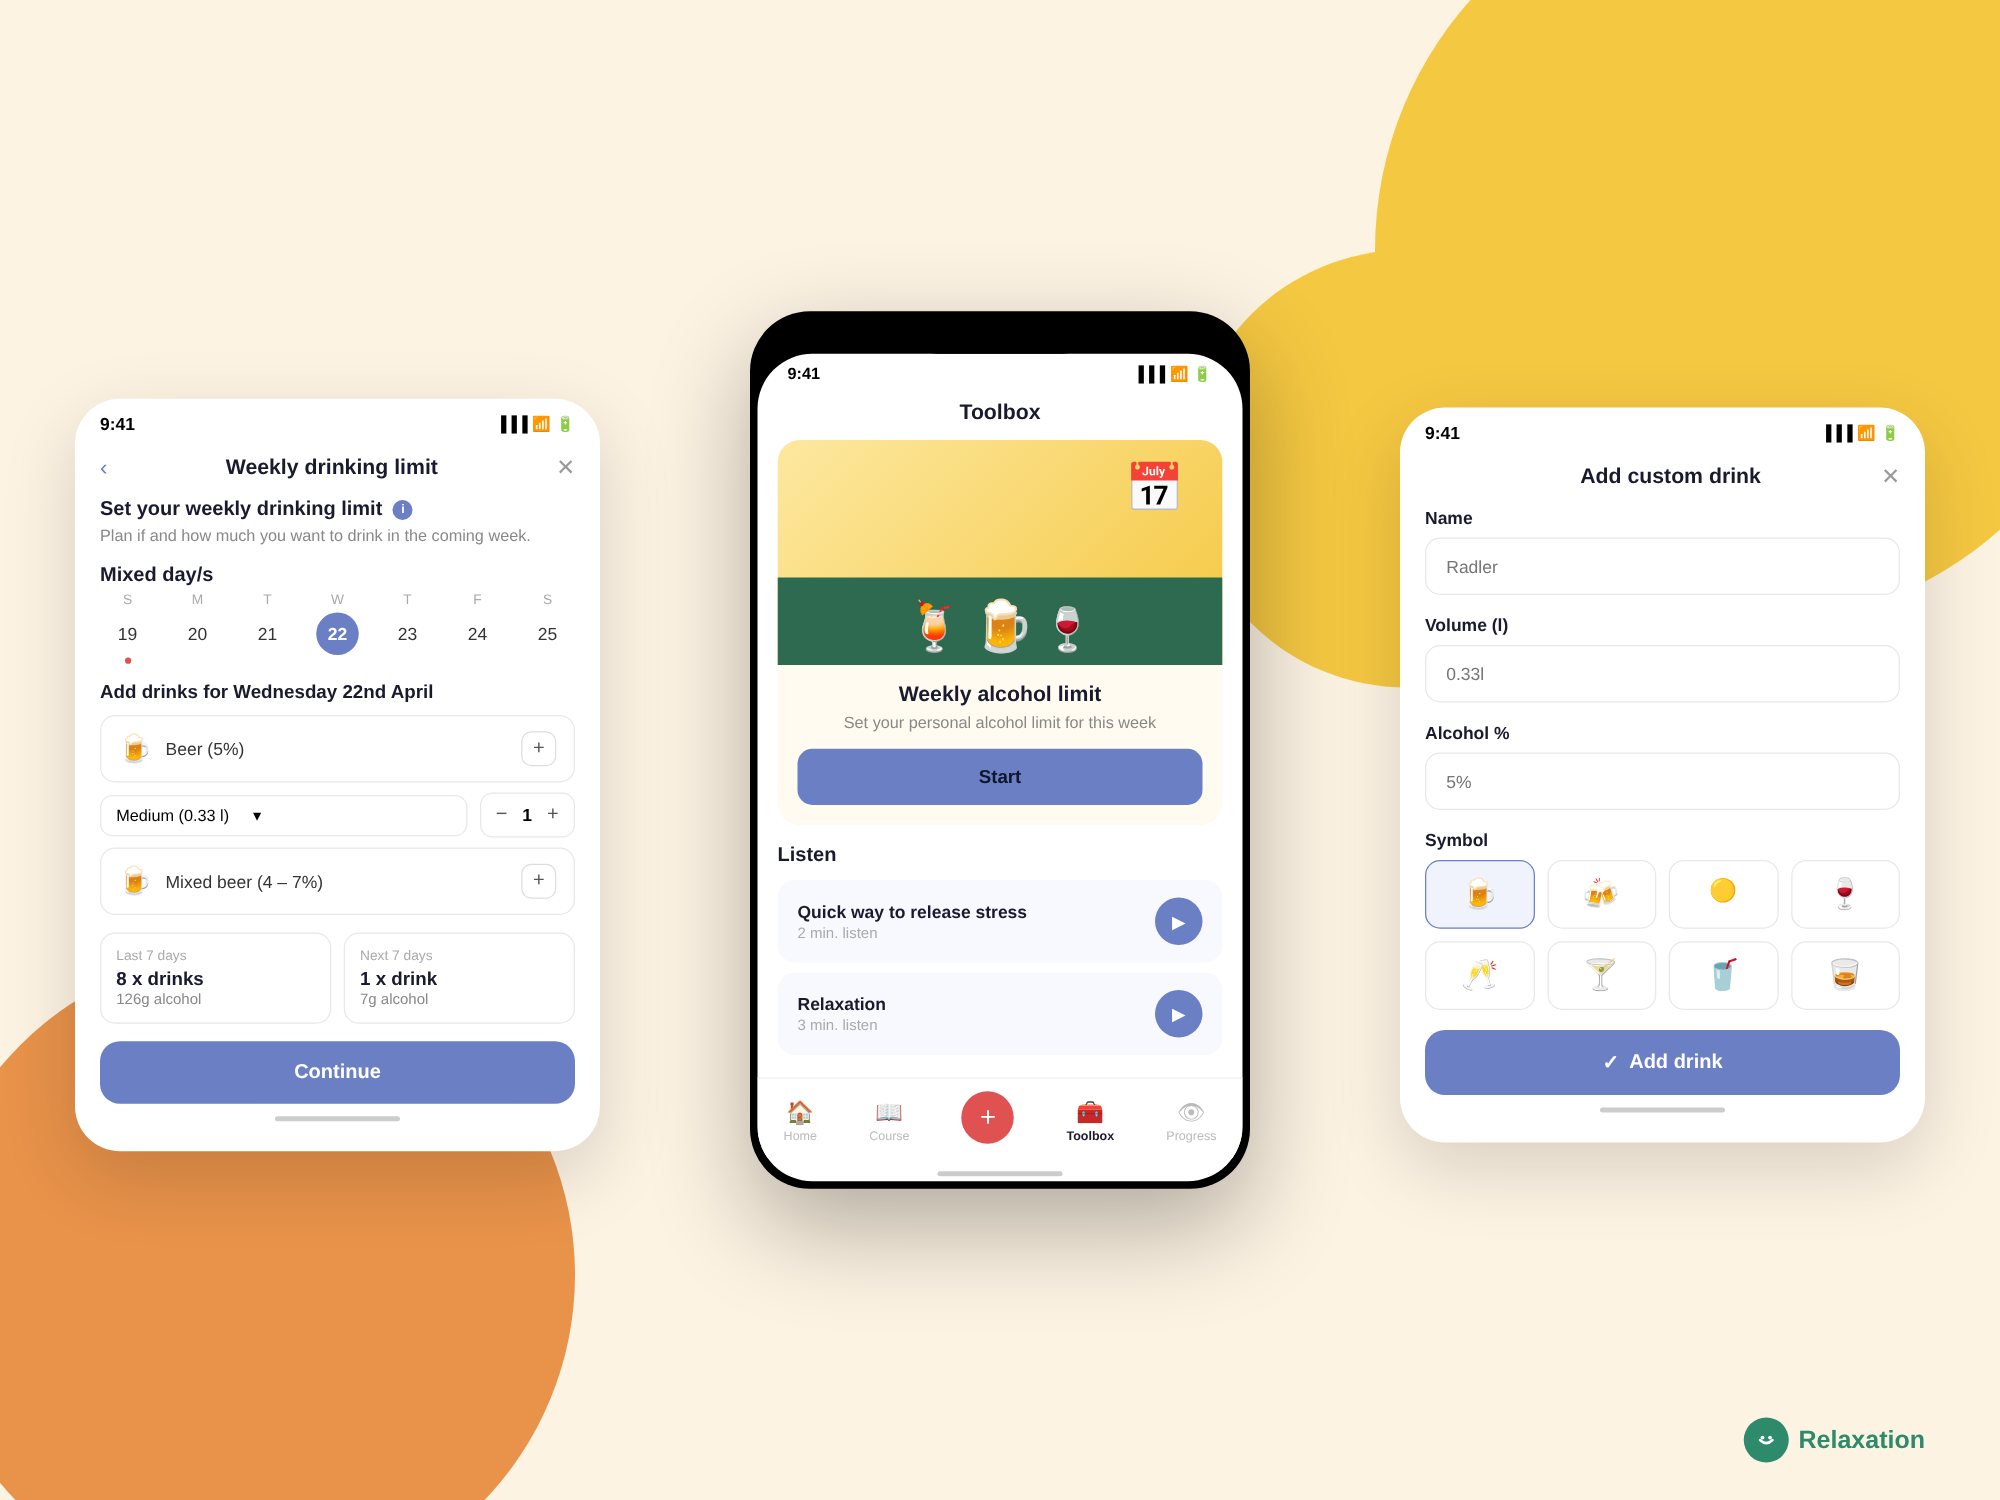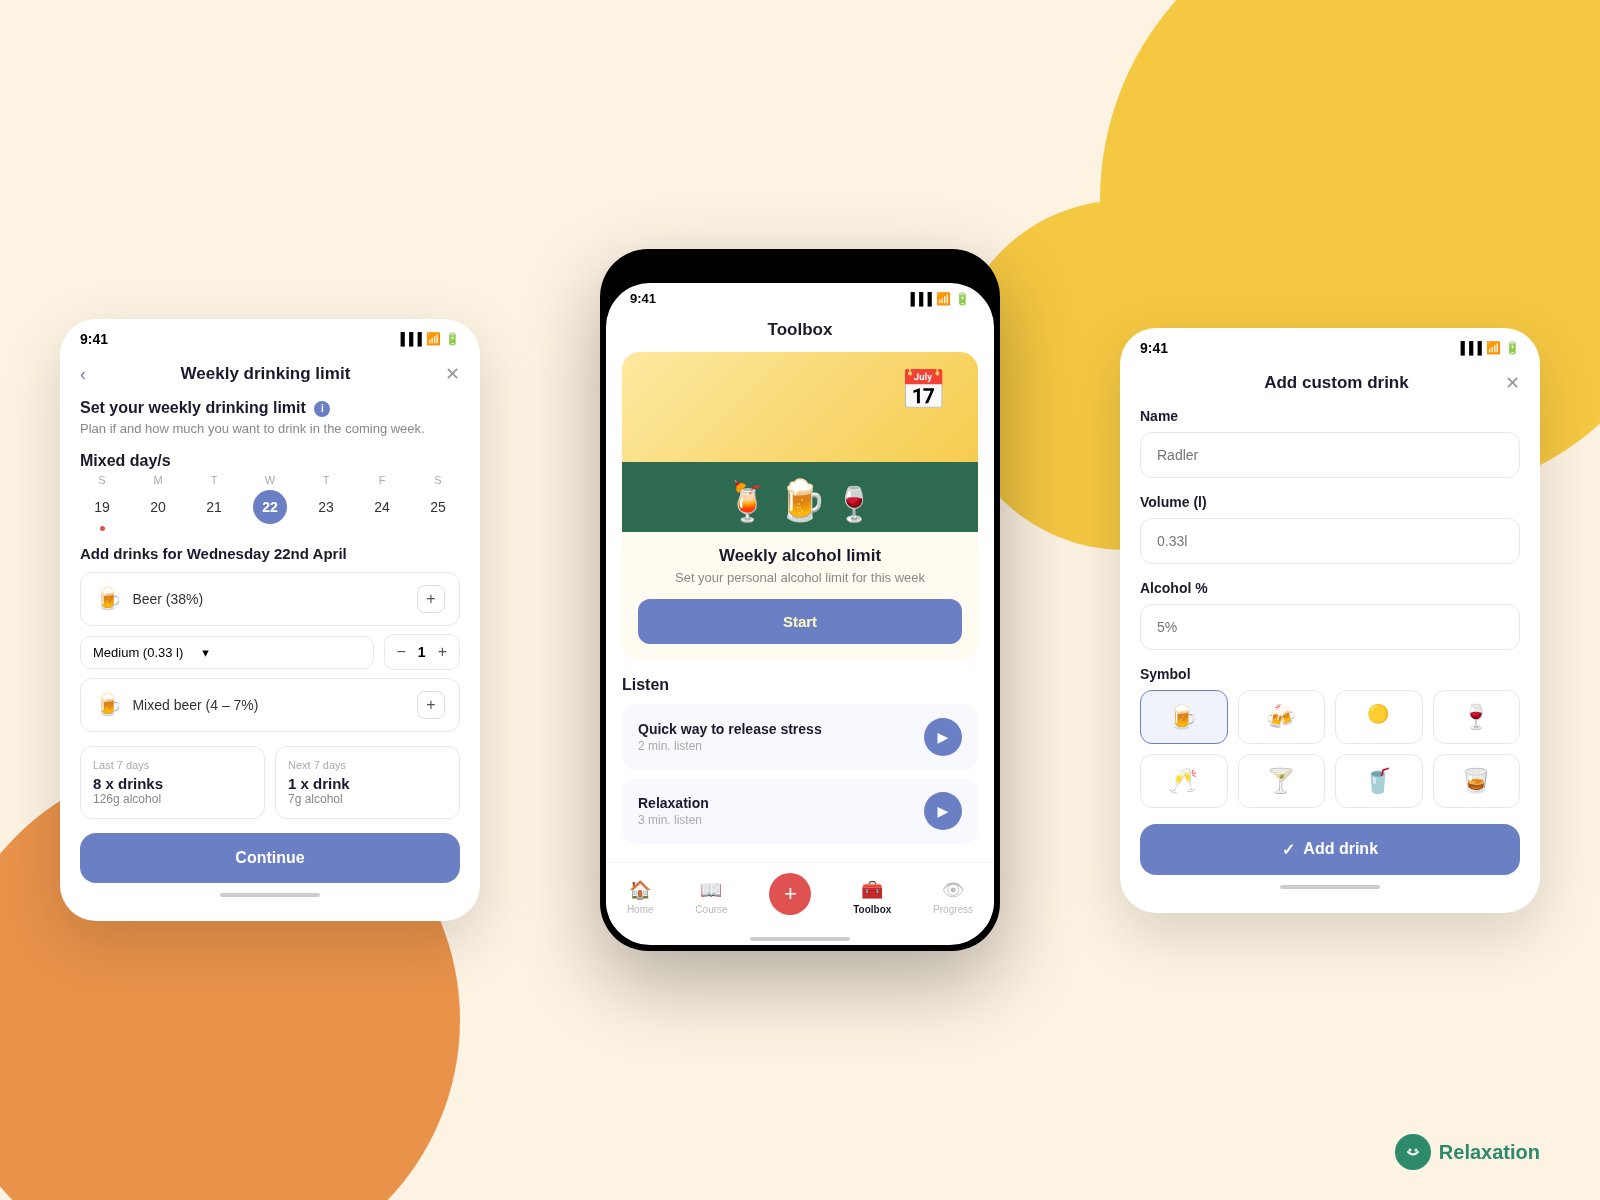--- a/index.html
+++ b/index.html
@@ -391,21 +391,21 @@
       margin-bottom: 4px;
     }
     .wal-card-subtitle {
       font-size: 13px;
       color: #888;
       margin-bottom: 14px;
     }
     .btn-start {
       width: 100%;
       background: #6b7fc4;
-      color: #fef9c3;
+      color: #0f172a;
       border: none;
       border-radius: 12px;
       padding: 14px;
       font-size: 15px;
       font-weight: 600;
       cursor: pointer;
     }
 
     
     .listen-title {
@@ -659,21 +659,21 @@
         </div>
       </div>
 
       
       <div class="drink-section-title">Add drinks for Wednesday 22nd April</div>
 
       
       <div class="drink-item">
         <div class="drink-item-left">
           <span class="drink-icon">🍺</span>
-          <span class="drink-label">Beer (38%)</span>
+          <span class="drink-label">Beer (5%)</span>
         </div>
         <div class="drink-add-btn">+</div>
       </div>
 
       
       <div class="drink-size-row">
         <div class="size-select">
           <span>Medium (0.33 l)</span>
           <span>▾</span>
         </div>

